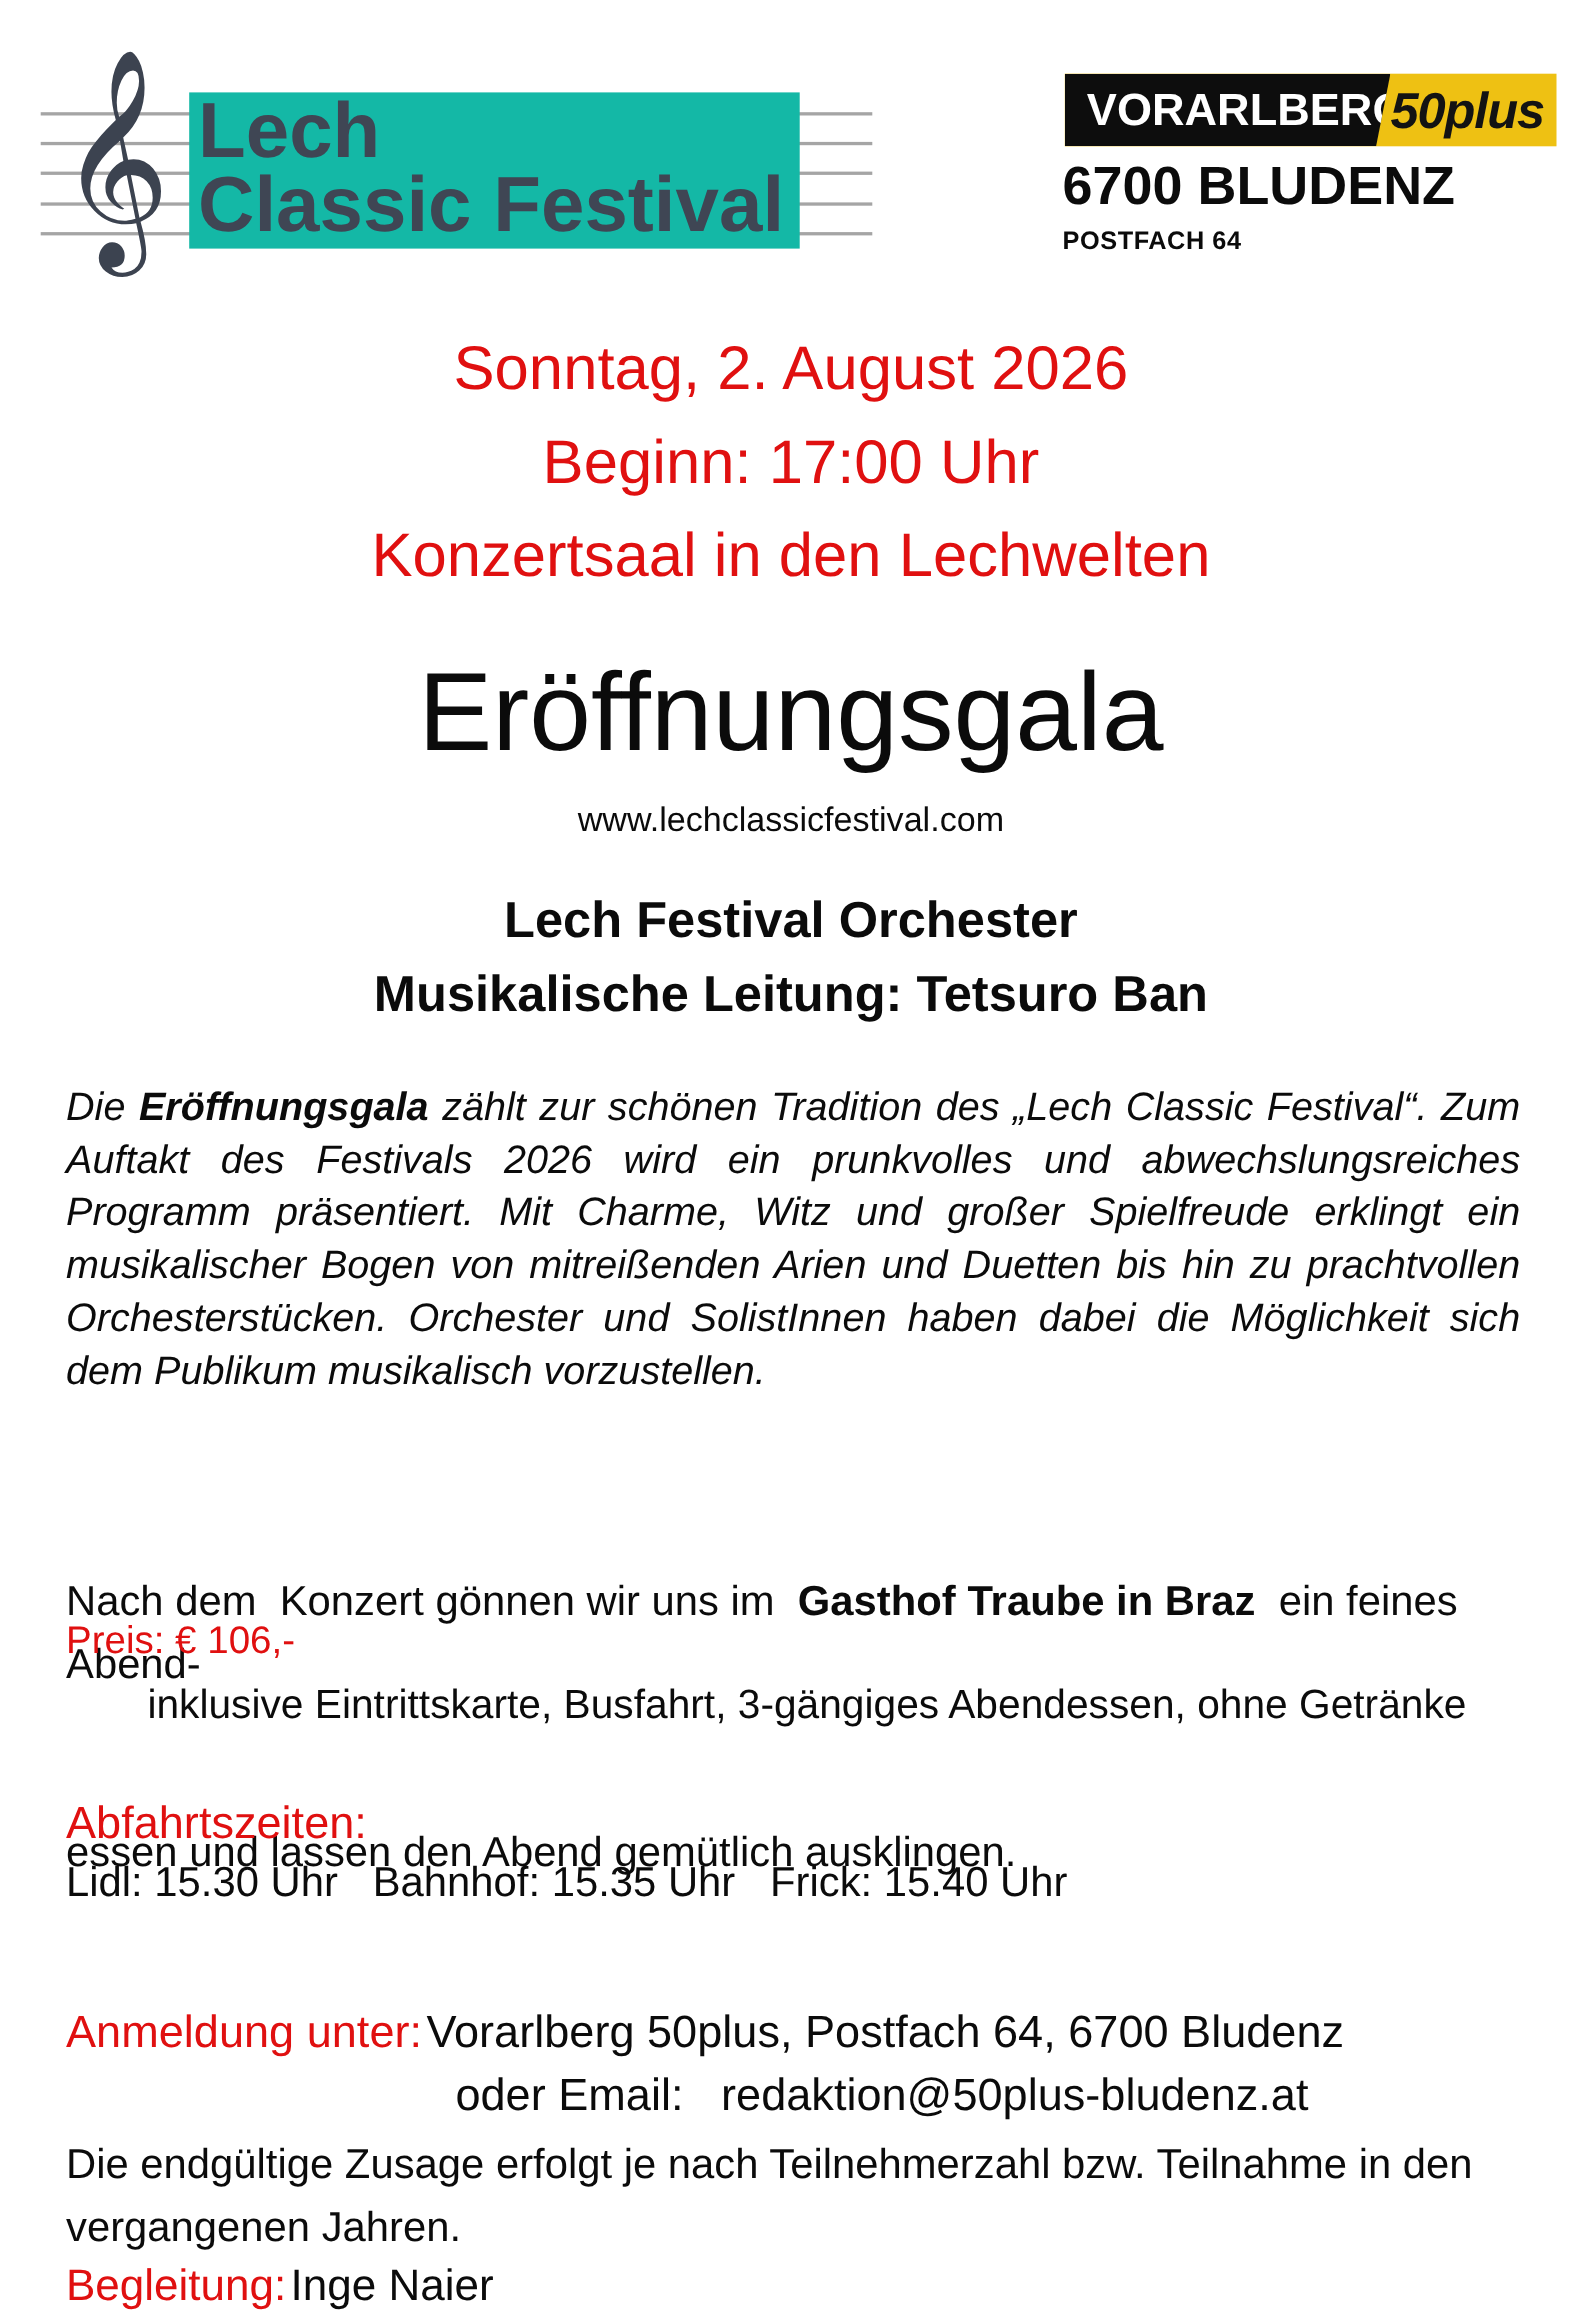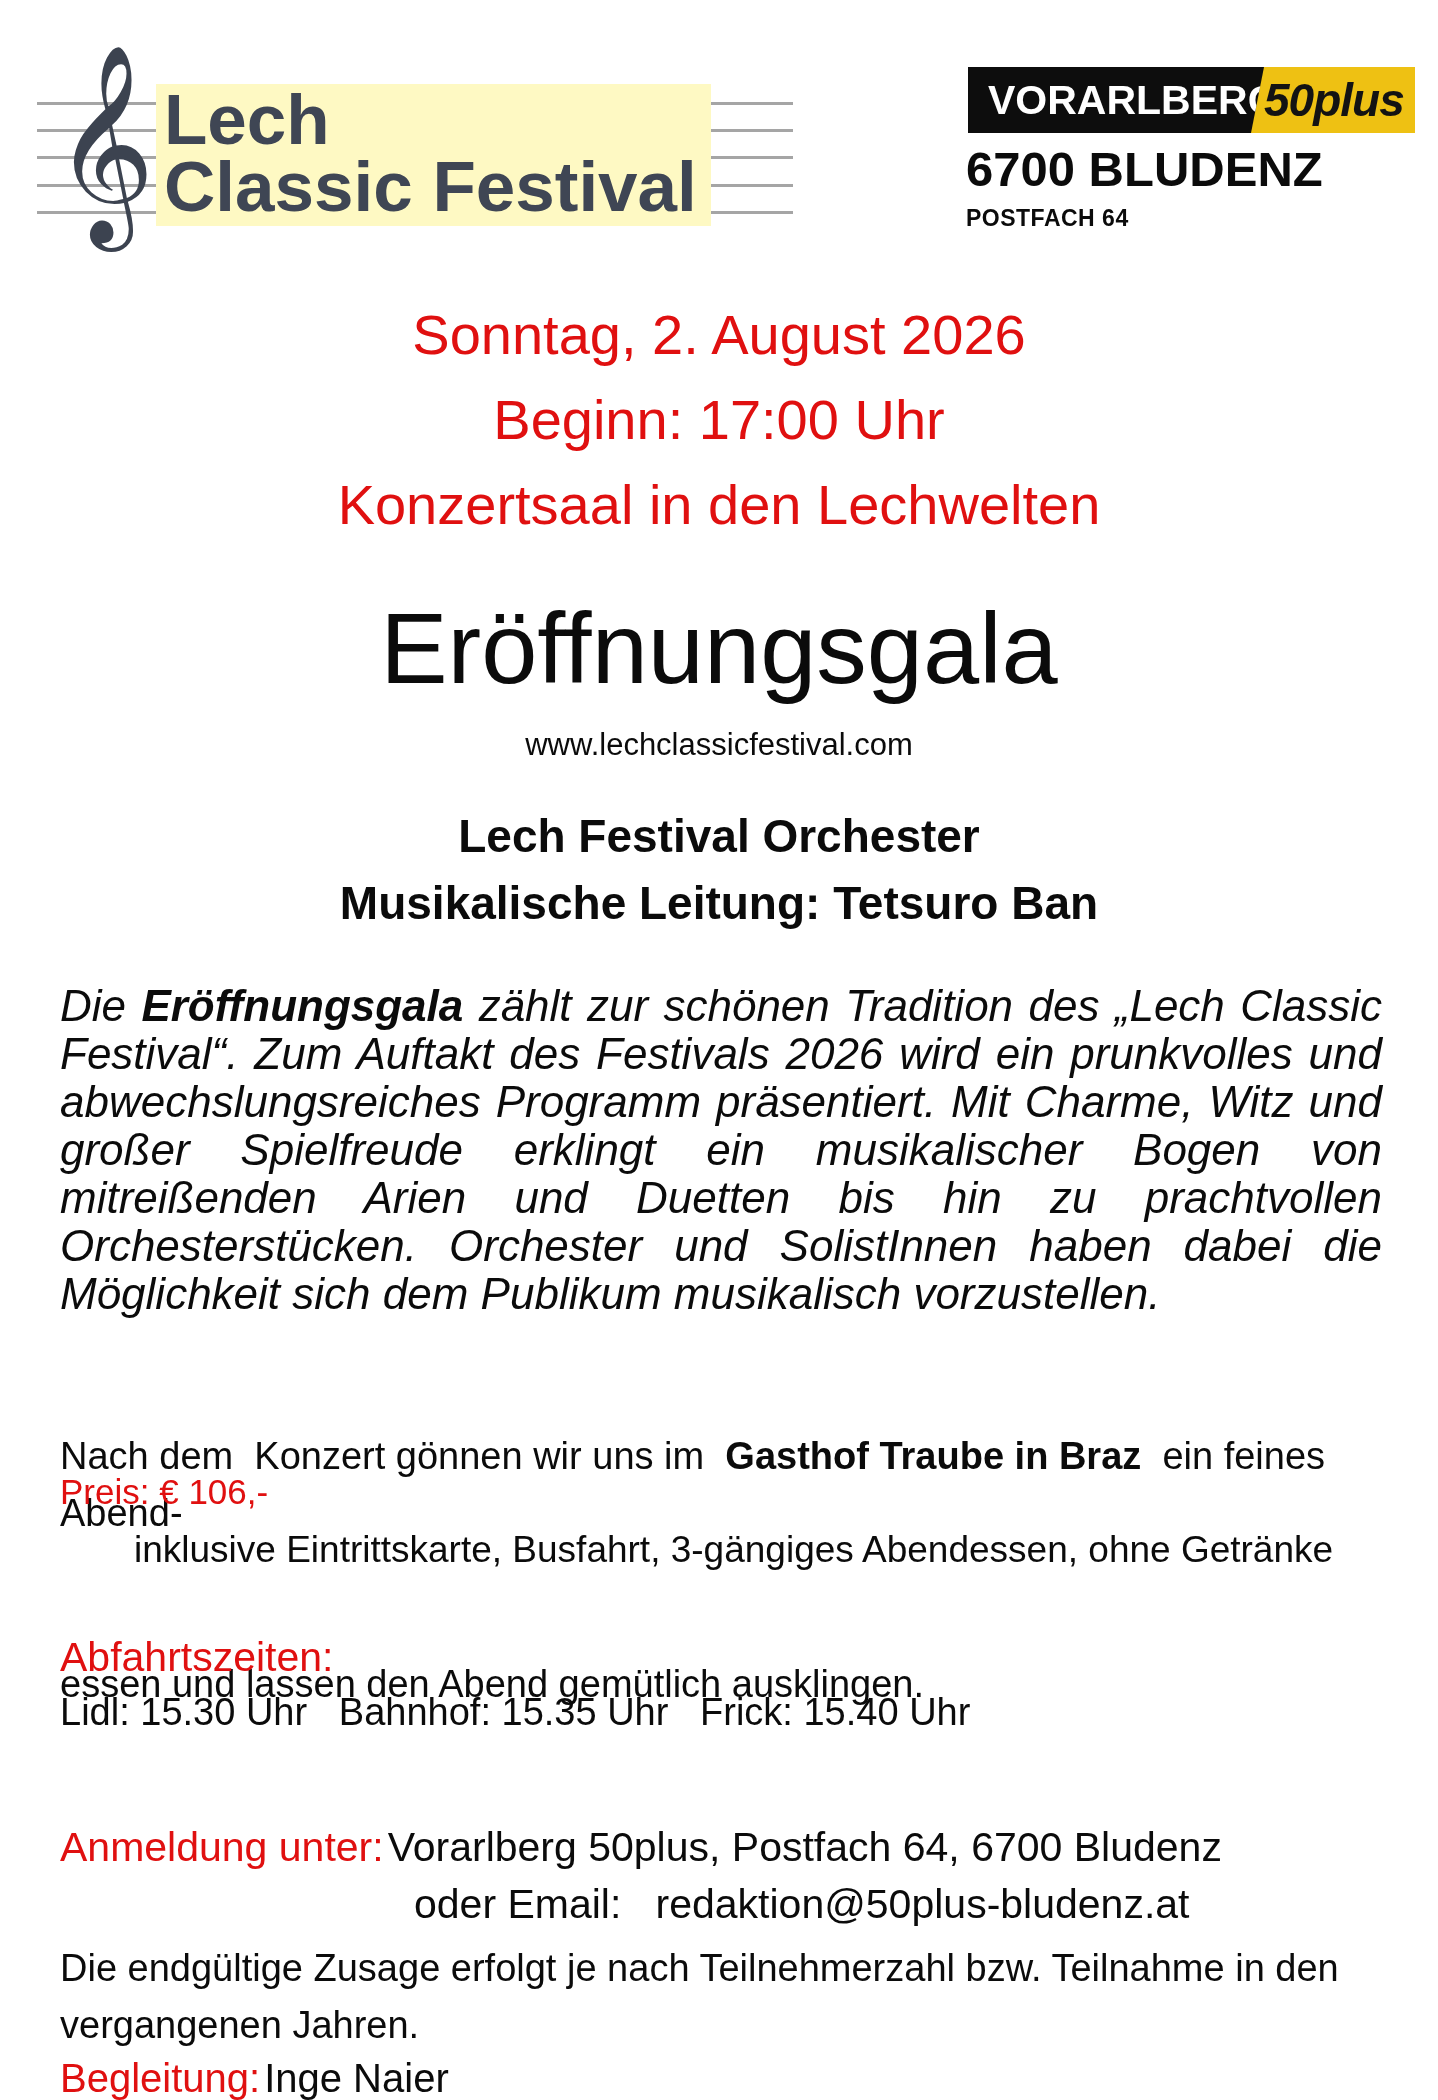--- a/index.html
+++ b/index.html
@@ -25,21 +25,21 @@
   .staff .l3{top:54px}
   .staff .l4{top:82px}
   .staff .l5{top:109px}
   .clef{
     position:absolute;left:28px;top:24px;width:152px;height:238px;z-index:2;
     display:flex;align-items:center;justify-content:center;
     font-family:"DejaVu Sans",sans-serif;font-size:172px;line-height:1;
     color:#3c4350;
   }
   .logo-text{
-    position:absolute;left:156px;top:84px;z-index:3;background:#fef9c3;
+    position:absolute;left:172px;top:84px;z-index:3;background:#14b8a6;
     padding:2px 14px 6px 8px;color:var(--logo-gray);
     font-weight:bold;font-size:71px;line-height:67px;white-space:nowrap;
   }
 
   
   .vlb{position:absolute;left:968px;top:67px;width:447px;height:66px;background:var(--brand-yellow);display:flex;z-index:2}
   .vlb-black{
     width:296px;height:100%;background:#0d0d0d;
     clip-path:polygon(0 0,100% 0,calc(100% - 13px) 100%,0 100%);
     display:flex;align-items:center;padding-left:20px;
@@ -57,21 +57,21 @@
   }
 
   
   .title{position:absolute;left:0;top:592px;width:100%;text-align:center;font-size:101px;line-height:1.12;white-space:nowrap}
   .website{position:absolute;left:0;top:727px;width:100%;text-align:center;font-size:31px}
   .orchestra{position:absolute;left:0;top:803px;width:100%;text-align:center;font-weight:bold;font-size:46px;line-height:67px}
 
   
   .para1{
     position:absolute;left:60px;top:982px;width:1322px;
-    font-style:italic;font-size:44px;line-height:48px;text-align:justify;
+    font-style:italic;font-size:36px;line-height:48px;text-align:justify;
   }
   .b{font-weight:bold}
   .para2{position:absolute;left:60px;top:1314px;width:1340px;font-size:38px;line-height:57px;white-space:pre-wrap}
 
   .price-label{position:absolute;left:60px;top:1472px;color:var(--accent-red);font-size:35px;white-space:nowrap}
   .price-details{position:absolute;left:134px;top:1529px;font-size:37px;white-space:nowrap}
 
   .dep-label{position:absolute;left:60px;top:1634px;color:var(--accent-red);font-size:41px;white-space:nowrap}
   .dep-times{position:absolute;left:60px;top:1691px;font-size:38px;white-space:pre-wrap}
 

